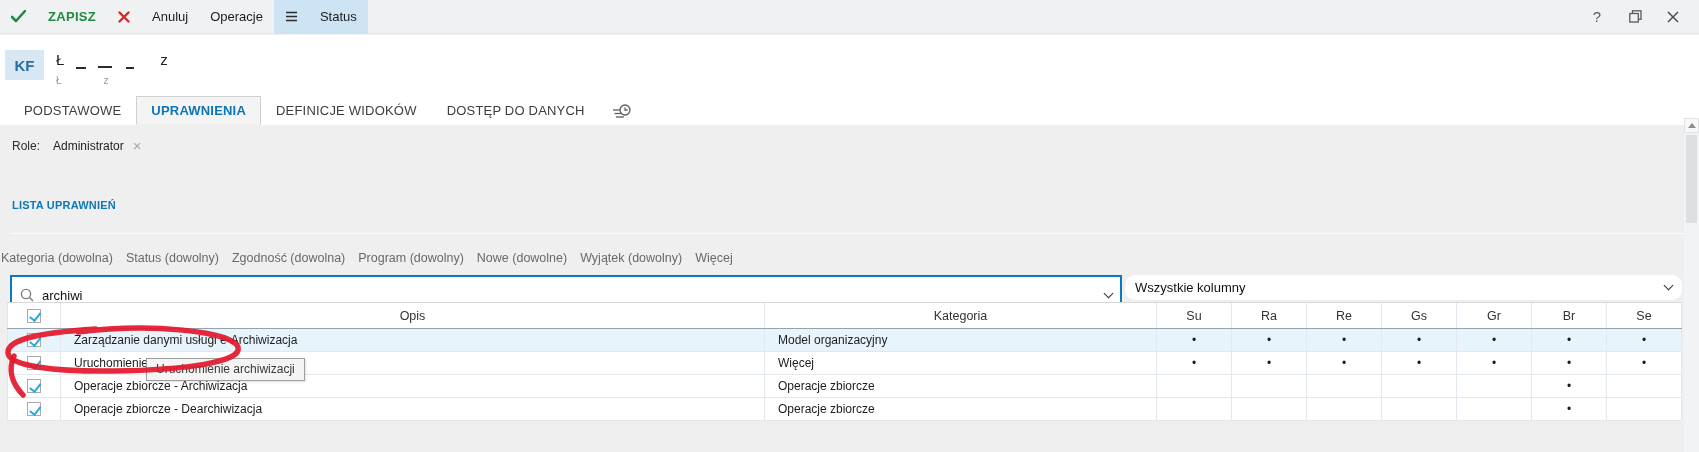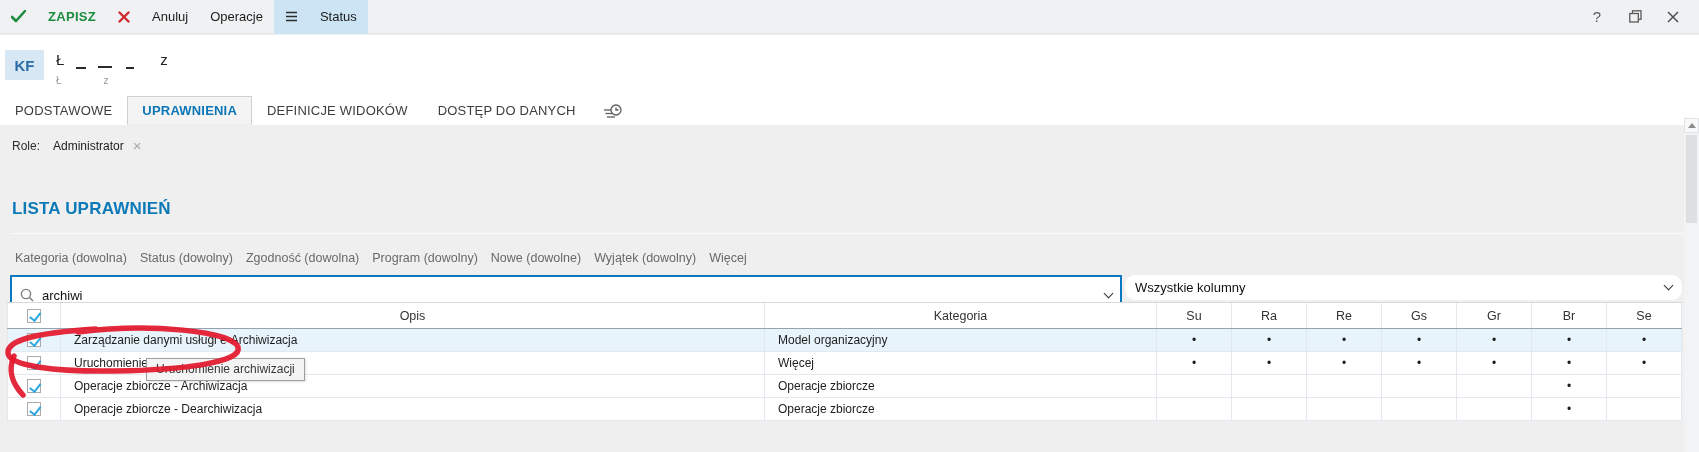--- a/index.html
+++ b/index.html
@@ -24,39 +24,39 @@
   .avatar { position:absolute; left:5px; top:15px; width:39px; height:30px; background:#d8e7f4;
     color:#2b6ca6; font-weight:bold; font-size:15px; display:flex; align-items:center; justify-content:center; }
   .uname { position:absolute; left:56px; top:16px; font-size:15px; color:#222; height:20px; width:200px; }
   .uname .gap { display:inline-block; width:96px; position:relative; }
   .frag { position:absolute; top:2px; height:0; border-top:2px solid #2b2b2b; }
   .usub { position:absolute; left:56px; top:40px; font-size:10px; color:#9a9a9a; }
   .usub .gap { display:inline-block; width:42px; }
 
   
   .tabs { position:absolute; left:0; top:96px; width:1699px; height:29px; background:#ffffff;
-    display:flex; align-items:stretch; }
+    display:flex; align-items:stretch; padding-left:9px; }
   .tab { display:flex; align-items:center; padding:0 14px; font-size:13px; color:#3d3d3d;
     letter-spacing:.2px; border:1px solid transparent; }
   .tab.active { color:#0d76b6; font-weight:bold; border:1px solid #cfcfcf; border-bottom-color:#efefef;
     background:#f4f4f4; }
   .tab-hist { display:flex; align-items:center; padding:0 12px; }
 
   
   .rolebar { position:absolute; left:12px; top:139px; display:flex; align-items:center; font-size:12px; color:#2e2e2e; }
   .rolebar .val { margin-left:13px; color:#1d1d1d; }
   .rolebar .x { margin-left:9px; color:#a7a7a7; font-size:15px; line-height:12px; }
 
-  .section-title { position:absolute; left:12px; top:199px; font-size:17px; font-weight:bold;
+  .section-title { position:absolute; left:12px; top:199px; font-size:11px; font-weight:bold;
     color:#0d7ab8; letter-spacing:.2px; }
 
   .divider { position:absolute; left:10px; top:233px; width:1678px; height:1px; background:#d5d5d5;
     border-bottom:1px solid #fafafa; }
 
-  .filters { position:absolute; left:15px; top:251px; display:flex; gap:13px; font-size:12.5px; color:#696969; }
+  .filters { position:absolute; left:1px; top:251px; display:flex; gap:13px; font-size:12.5px; color:#696969; }
   .filters span { white-space:nowrap; }
 
   .searchbox { position:absolute; left:10px; top:275px; width:1112px; height:25px; background:#fff;
     border:2px solid #0b79c2; display:flex; align-items:center; padding:18px 8px; }
   .searchbox input { flex:1; border:none; outline:none; font-size:13px; color:#111;
     font-family:"Liberation Sans",sans-serif; margin-left:8px; background:transparent; }
   .chev { width:7px; height:7px; border-right:1.6px solid #333; border-bottom:1.6px solid #333;
     transform:rotate(45deg); margin-top:-4px; flex:none; }
   .combo { position:absolute; left:1125px; top:275px; width:557px; height:25px; background:#fff;
     display:flex; align-items:center; padding:0 10px; font-size:13px; color:#111;border-radius:10px; }

